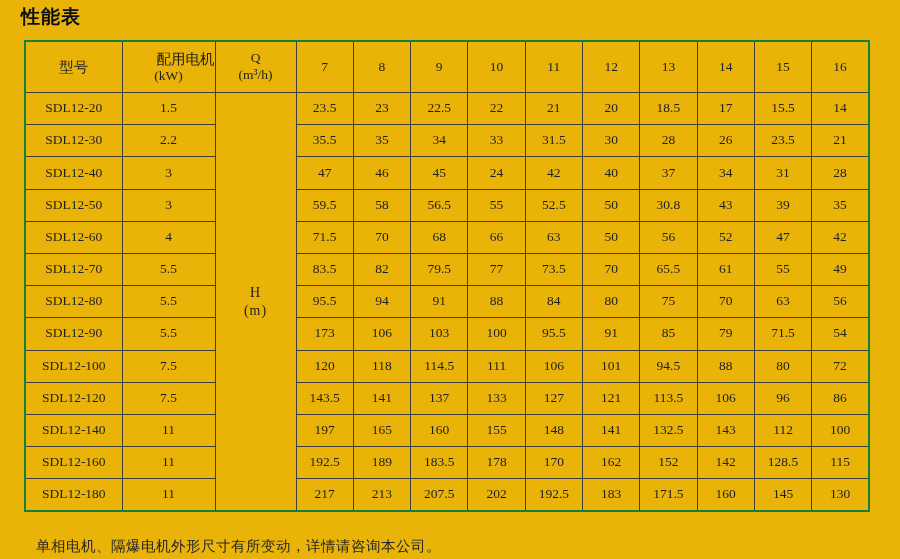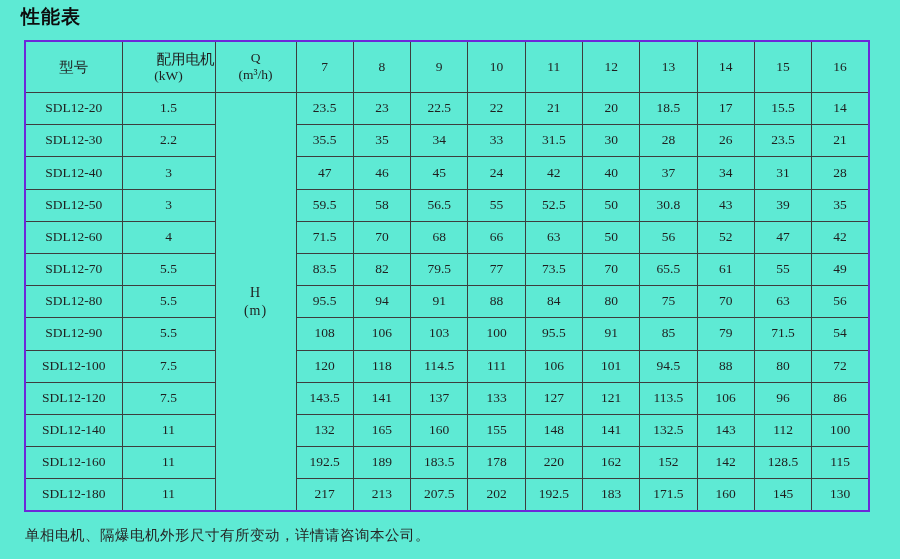--- a/index.html
+++ b/index.html
@@ -7,21 +7,21 @@
     padding: 0;
     background: #ffffff;
     width: 900px;
     height: 559px;
     overflow: hidden;
   }
   .page {
     position: relative;
     width: 900px;
     height: 559px;
-    background: #5eead4;
+    background: #eab308;
     color: #1c1c1c;
   }
   .title {
     position: absolute;
     left: 21px;
     top: 4px;
     margin: 0;
     font-family: "DejaVu Sans", sans-serif;
     font-weight: bold;
     font-size: 19px;
@@ -31,21 +31,21 @@
   table.perf-table {
     position: absolute;
     left: 24px;
     top: 40px;
     width: 846px;
     border-collapse: collapse;
     table-layout: fixed;
     font-family: "Liberation Serif", serif;
     font-size: 13.5px;
     color: #1f1f1f;
-    border: 2px solid #6d28d9;
+    border: 2px solid #15803d;
   }
   table.perf-table th,
   table.perf-table td {
     border: 1px solid #3d3d3d;
     text-align: center;
     vertical-align: middle;
     padding: 0;
     font-weight: normal;
     line-height: 1.25;
     overflow: hidden;
@@ -62,21 +62,21 @@
     text-align: right;
   }
   .h-cell {
     font-size: 14px;
     letter-spacing: 1px;
   }
   .footer {
     position: absolute;
     left: 22px;
     top: 523px;
-    margin: 3px;
+    margin: 14px;
     font-family: "DejaVu Sans", sans-serif;
     font-size: 14.5px;
     color: #262626;
     letter-spacing: 0.5px;
   }
 </style>
 </head>
 <body>
 
 <div class="page">
@@ -213,21 +213,21 @@
           <td>84</td>
           <td>80</td>
           <td>75</td>
           <td>70</td>
           <td>63</td>
           <td>56</td>
         </tr>
         <tr>
           <td>SDL12-90</td>
           <td>5.5</td>
-          <td>108</td>
+          <td>173</td>
           <td>106</td>
           <td>103</td>
           <td>100</td>
           <td>95.5</td>
           <td>91</td>
           <td>85</td>
           <td>79</td>
           <td>71.5</td>
           <td>54</td>
         </tr>
@@ -255,39 +255,39 @@
           <td>127</td>
           <td>121</td>
           <td>113.5</td>
           <td>106</td>
           <td>96</td>
           <td>86</td>
         </tr>
         <tr>
           <td>SDL12-140</td>
           <td>11</td>
-          <td>132</td>
+          <td>197</td>
           <td>165</td>
           <td>160</td>
           <td>155</td>
           <td>148</td>
           <td>141</td>
           <td>132.5</td>
           <td>143</td>
           <td>112</td>
           <td>100</td>
         </tr>
         <tr>
           <td>SDL12-160</td>
           <td>11</td>
           <td>192.5</td>
           <td>189</td>
           <td>183.5</td>
           <td>178</td>
-          <td>220</td>
+          <td>170</td>
           <td>162</td>
           <td>152</td>
           <td>142</td>
           <td>128.5</td>
           <td>115</td>
         </tr>
         <tr>
           <td>SDL12-180</td>
           <td>11</td>
           <td>217</td>

